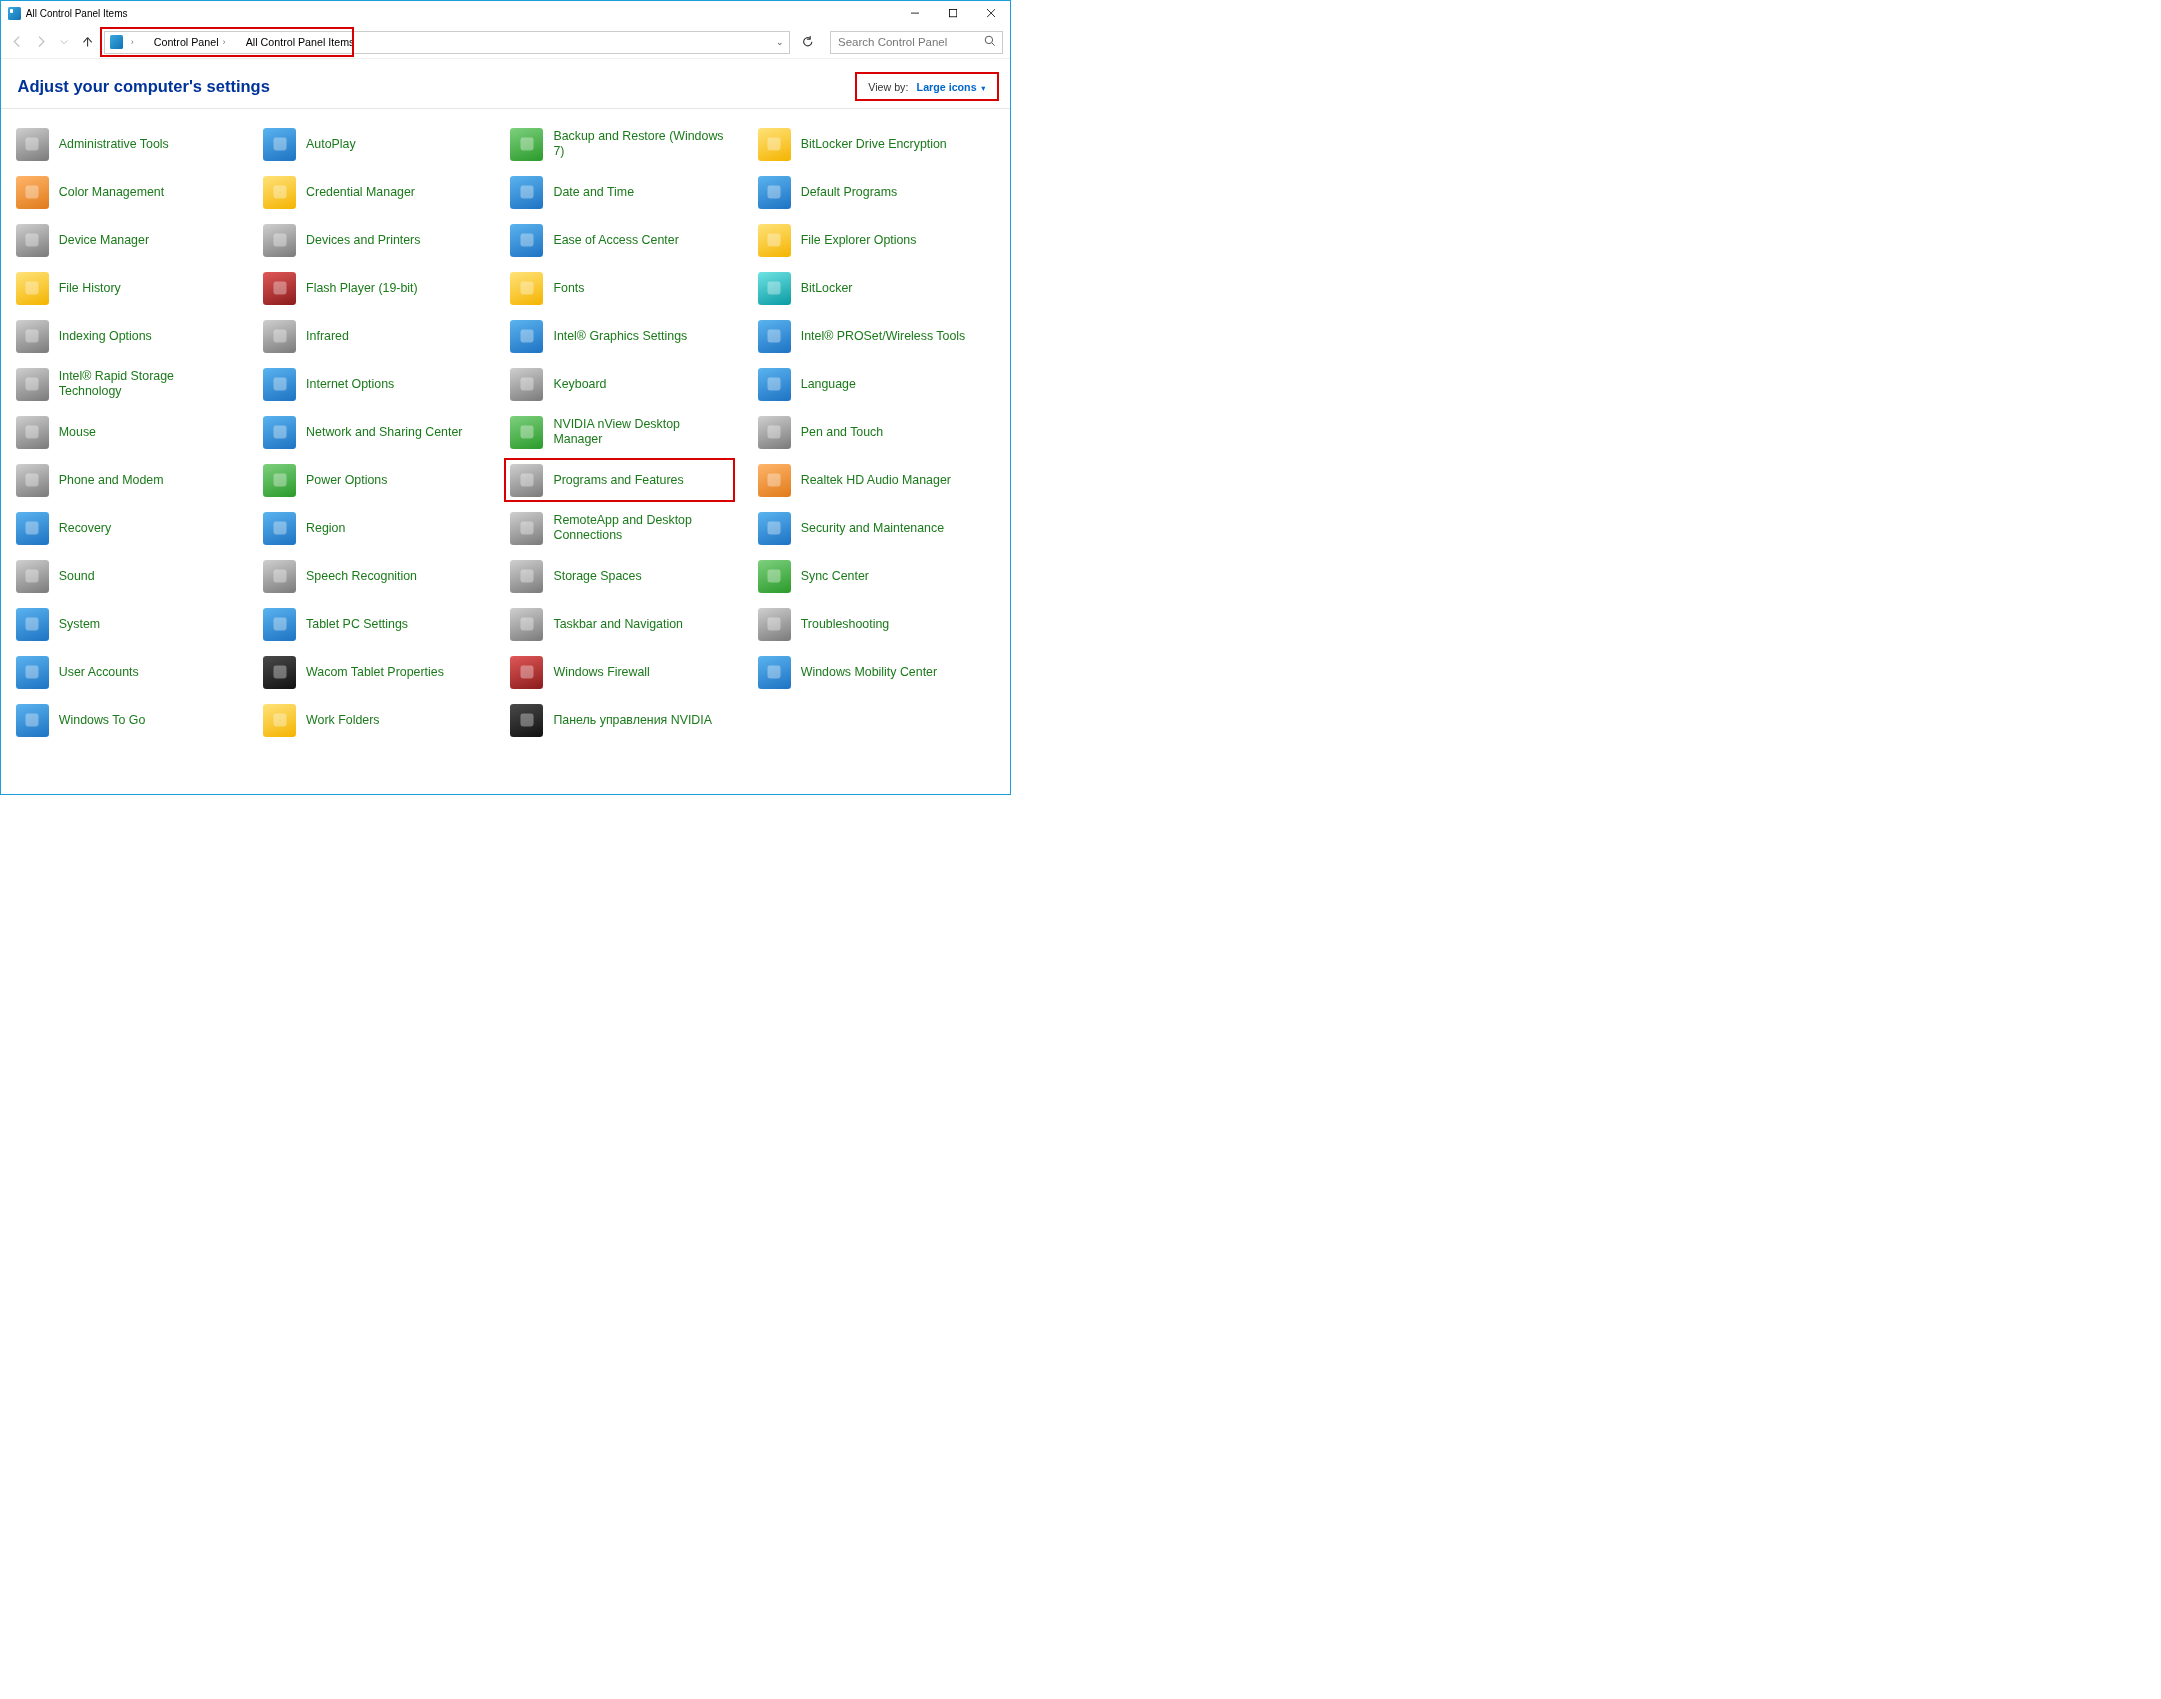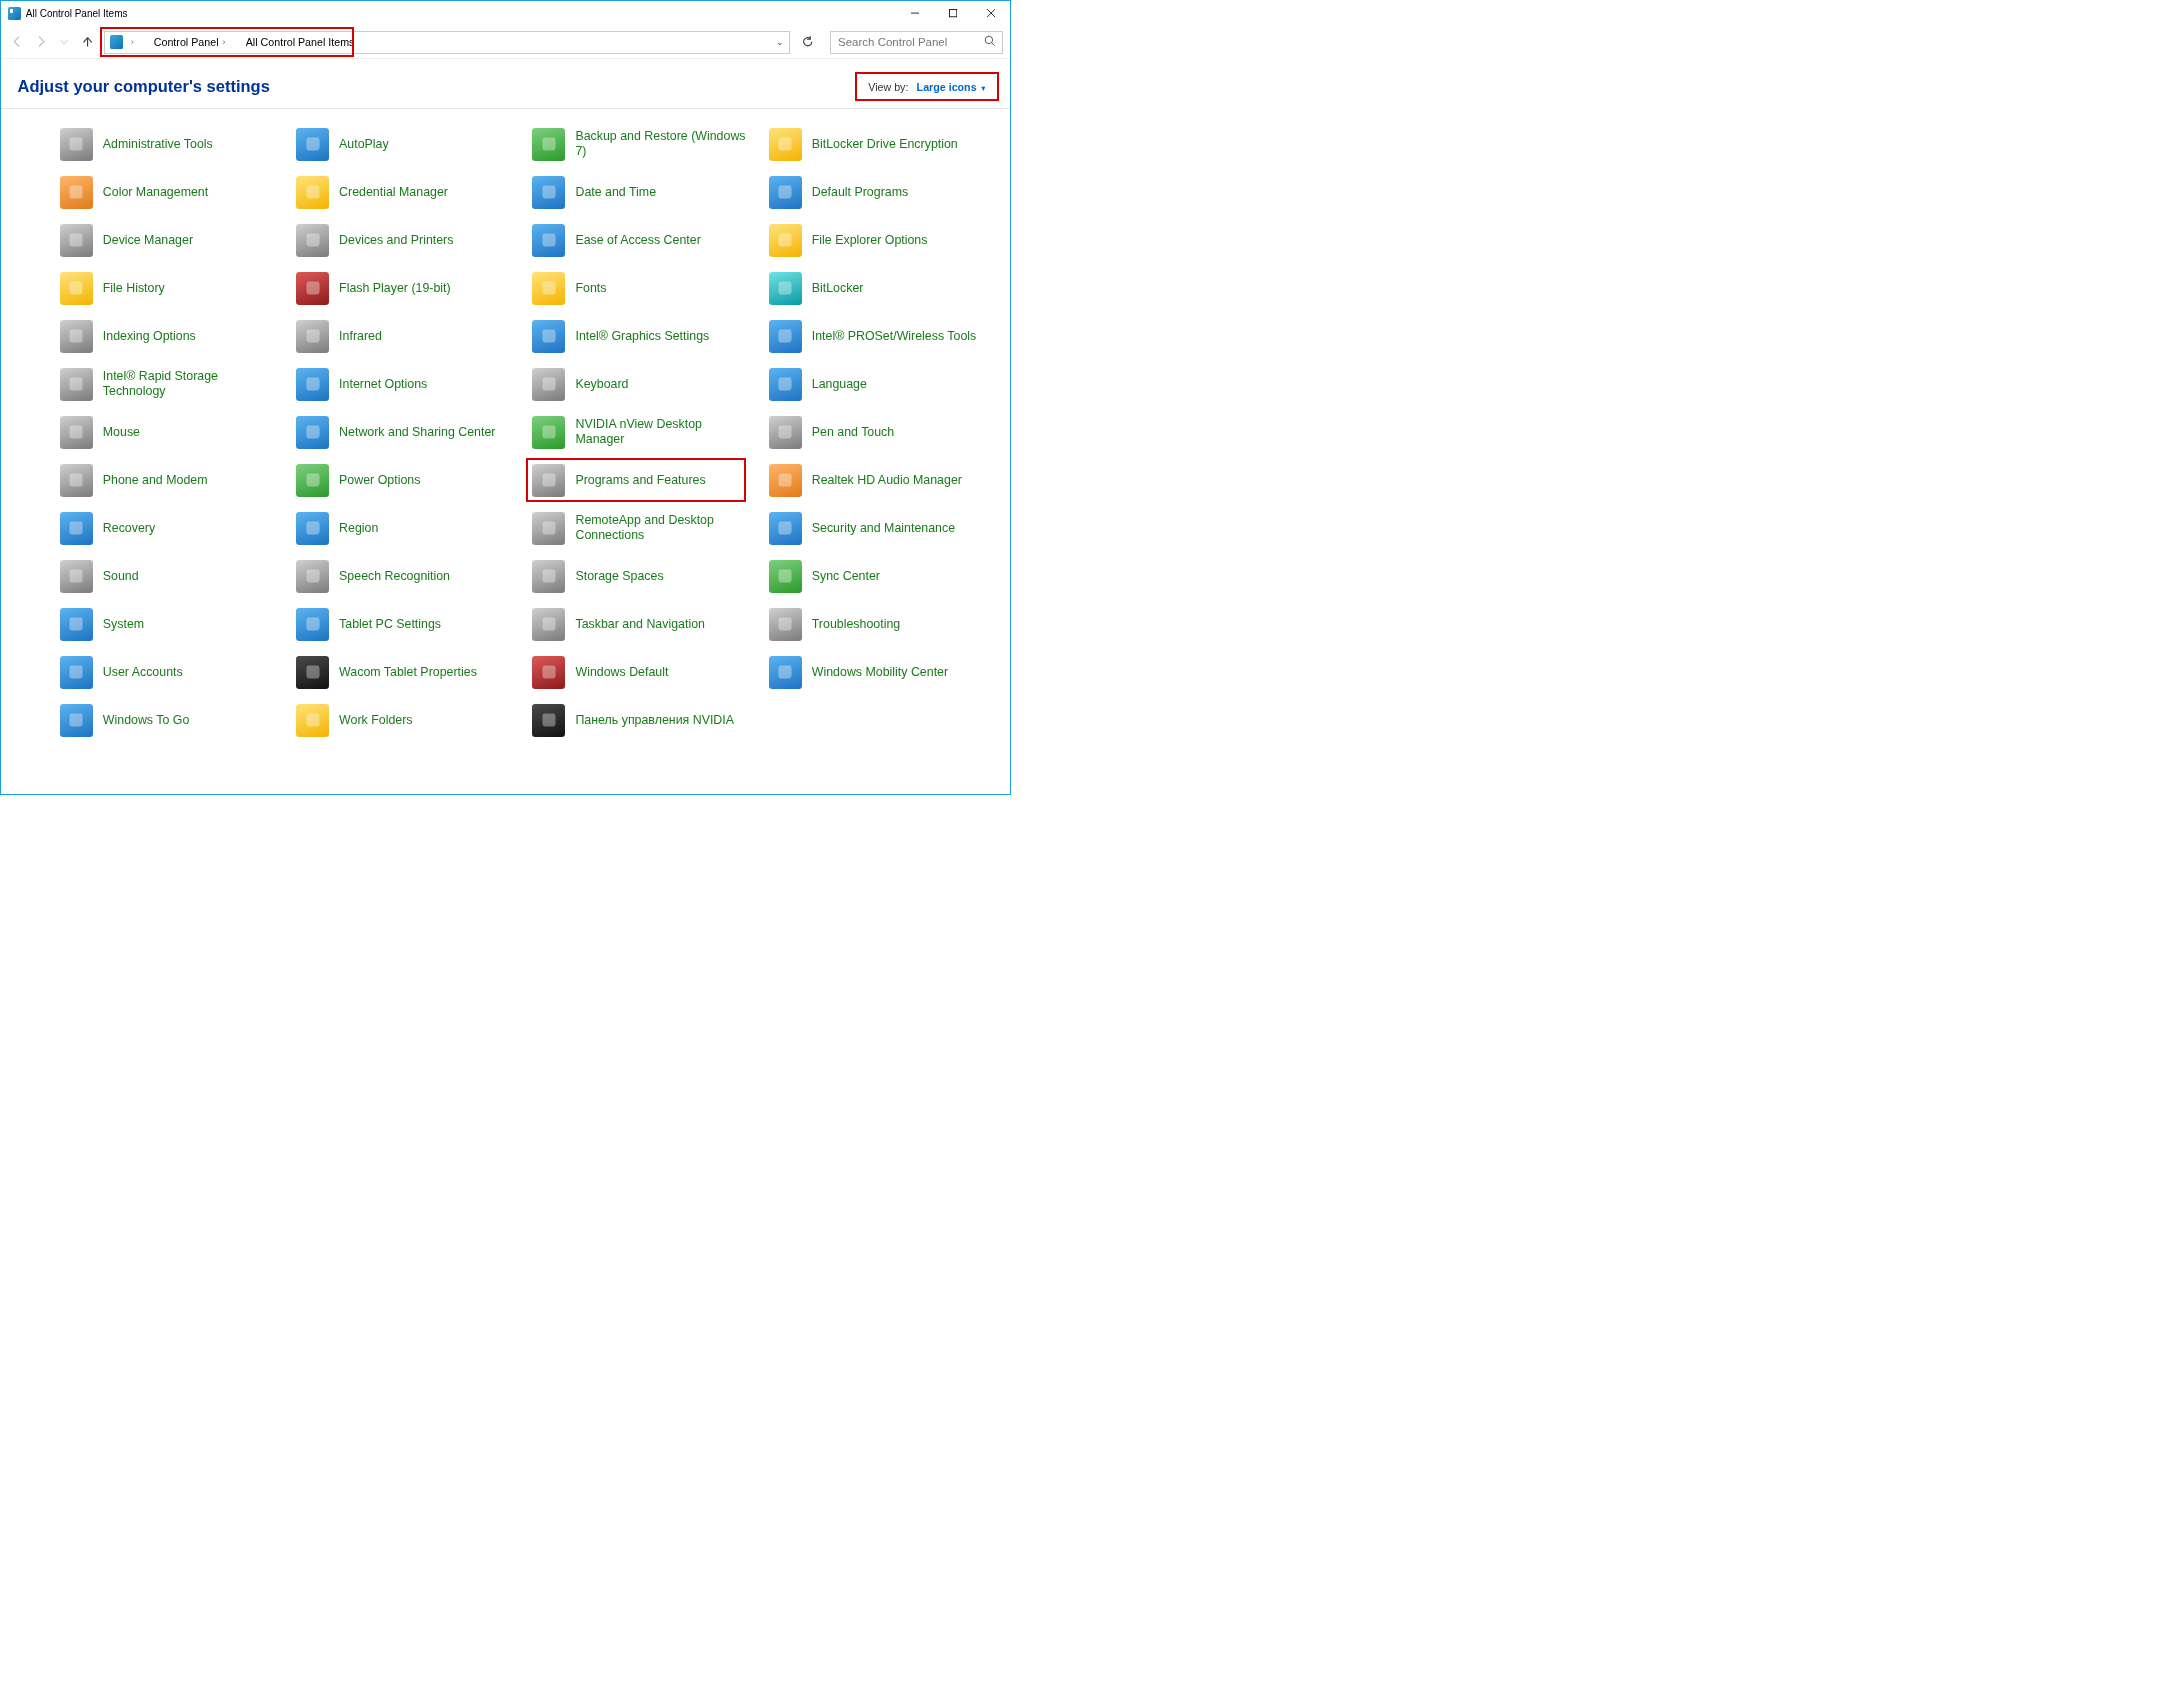--- a/index.html
+++ b/index.html
@@ -113,21 +113,20 @@
   .viewby-value { color:#0066cc;font-weight:bold; }
   .viewby-caret { color:#0066cc; font-size:8.2px; padding-left:1.6px;}
 
   
   .grid {
     padding: 16.5px 11.5px;
     display:grid;
     grid-template-columns: repeat(4, 1fr);
     column-gap: 3.3px;
     row-gap: 10px;
-    margin-left: 44px;
   }
   .item {
     display:flex;align-items:center;
     gap:10px;
     min-height:38px;
     position:relative;
     padding:1.6px 3.3px;
   }
   .item .ico {
     width:33px;height:33px;
@@ -612,21 +611,21 @@
         </svg>
       </div>
       <div class="lbl">Wacom Tablet Properties</div>
     </div>
     <div class="item">
       <div class="ico c-red">
         <svg width="18" height="18" viewBox="0 0 22 22">
           <rect x="3" y="3" width="16" height="16" rx="3" fill="rgba(255,255,255,.35)"></rect>
         </svg>
       </div>
-      <div class="lbl">Windows Default</div>
+      <div class="lbl">Windows Firewall</div>
     </div>
     <div class="item">
       <div class="ico c-blue">
         <svg width="18" height="18" viewBox="0 0 22 22">
           <rect x="3" y="3" width="16" height="16" rx="3" fill="rgba(255,255,255,.35)"></rect>
         </svg>
       </div>
       <div class="lbl">Windows Mobility Center</div>
     </div>
     <div class="item">

